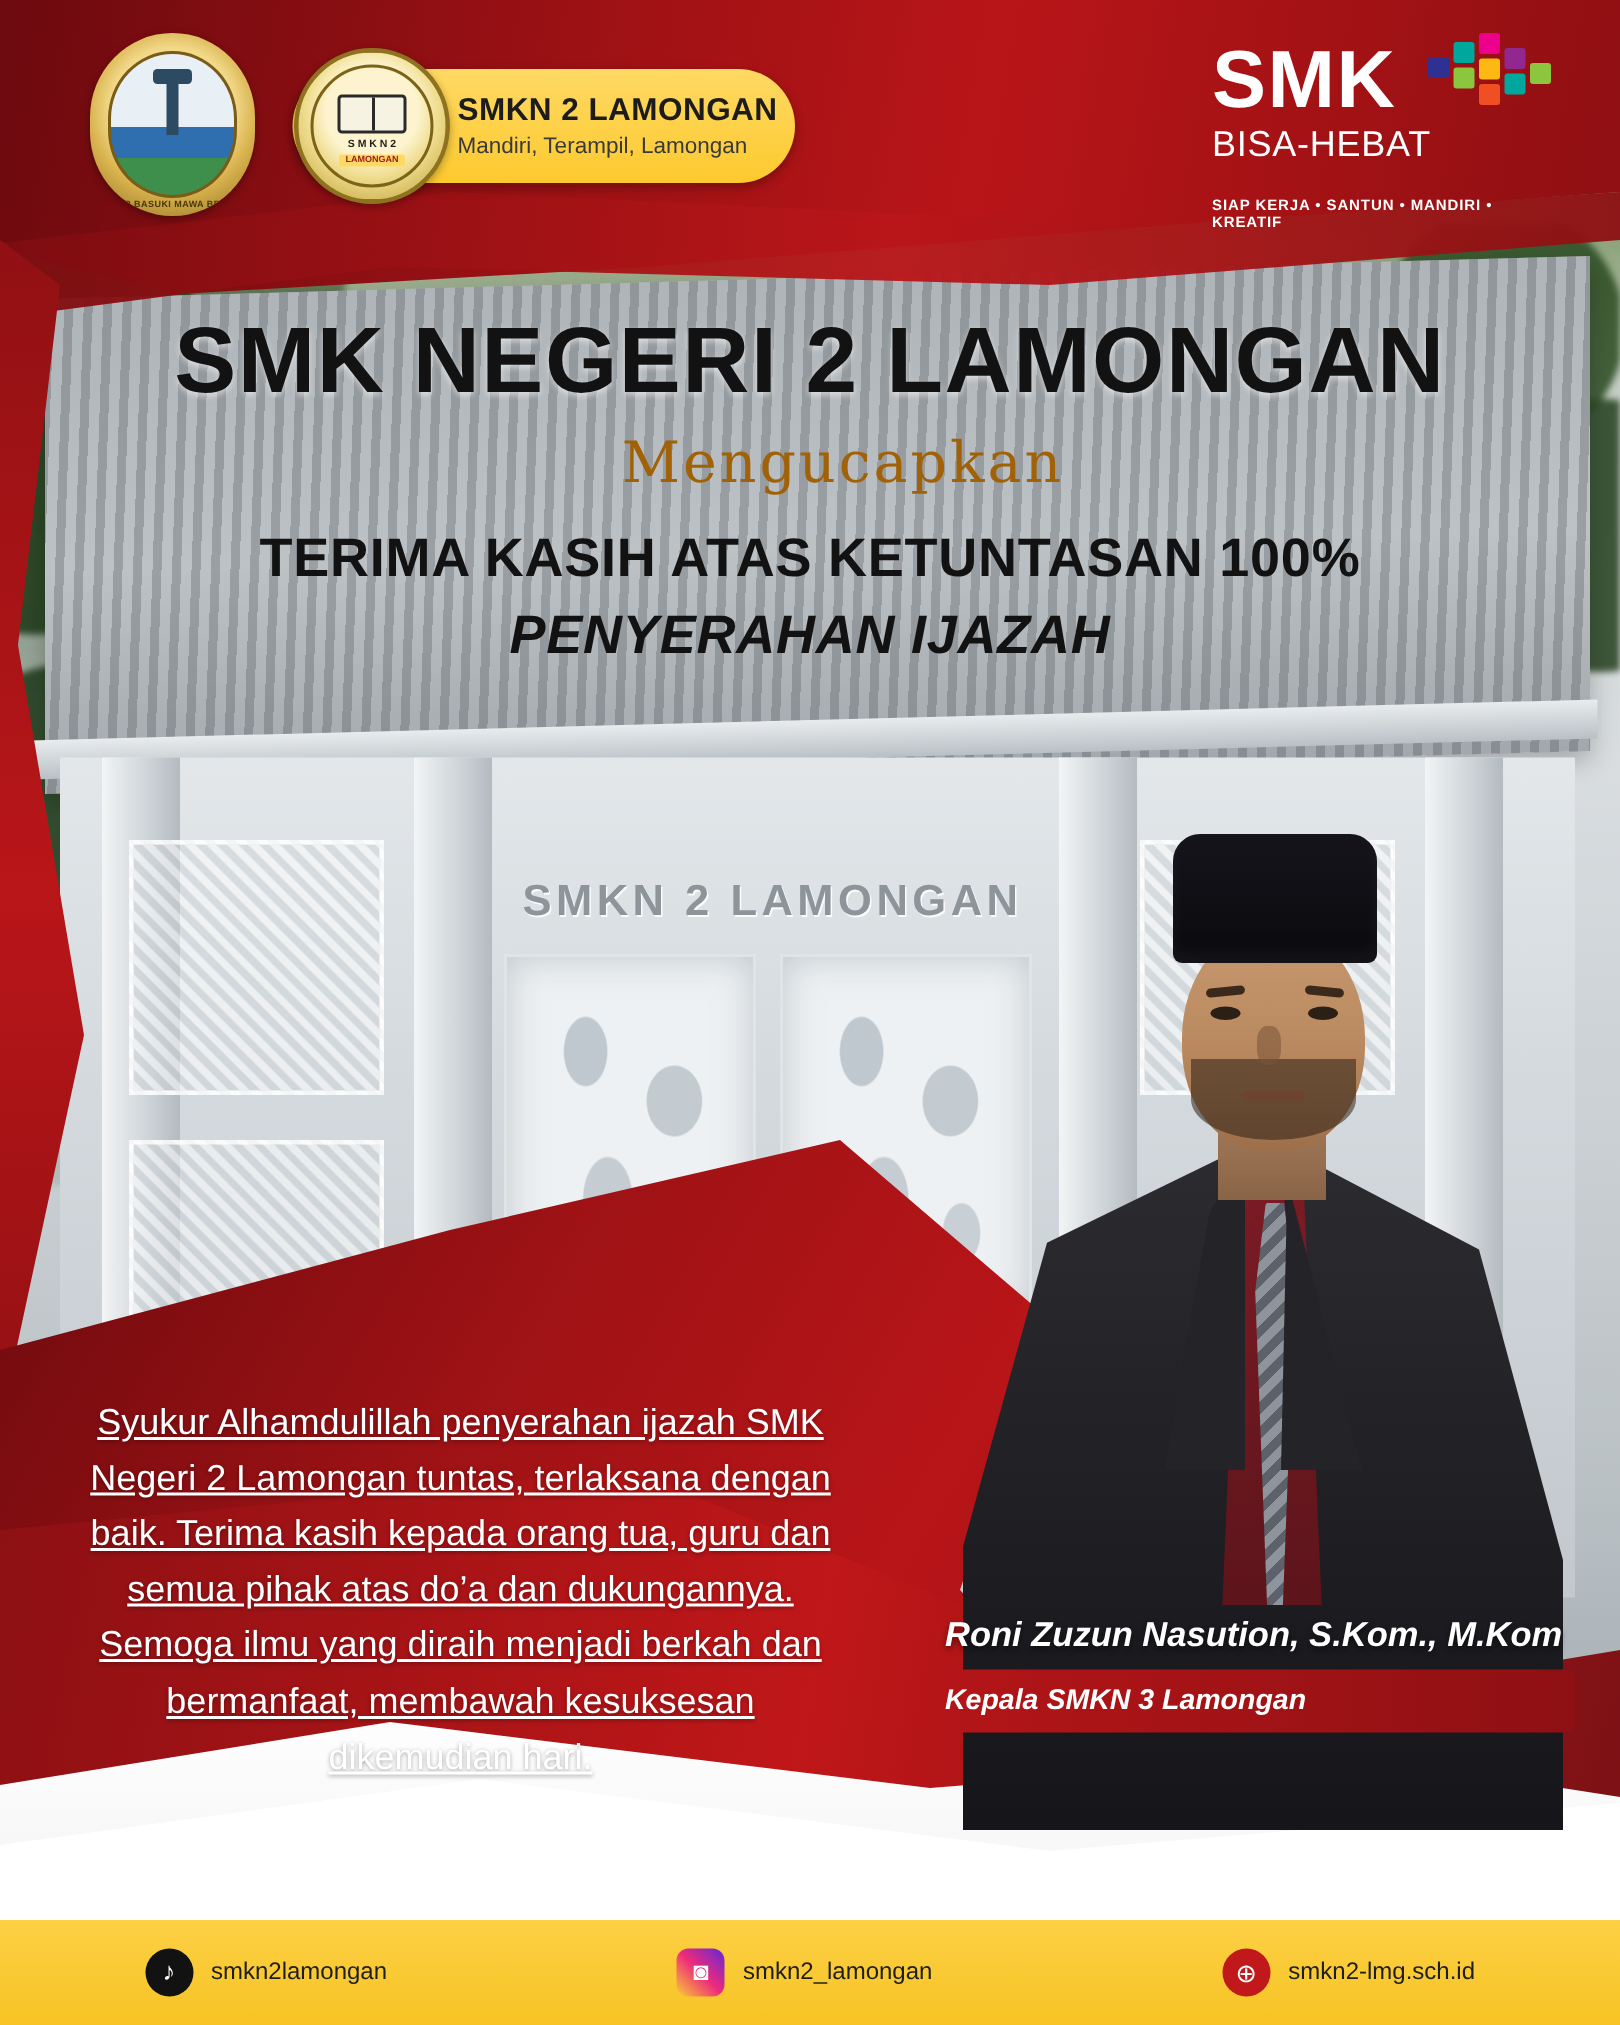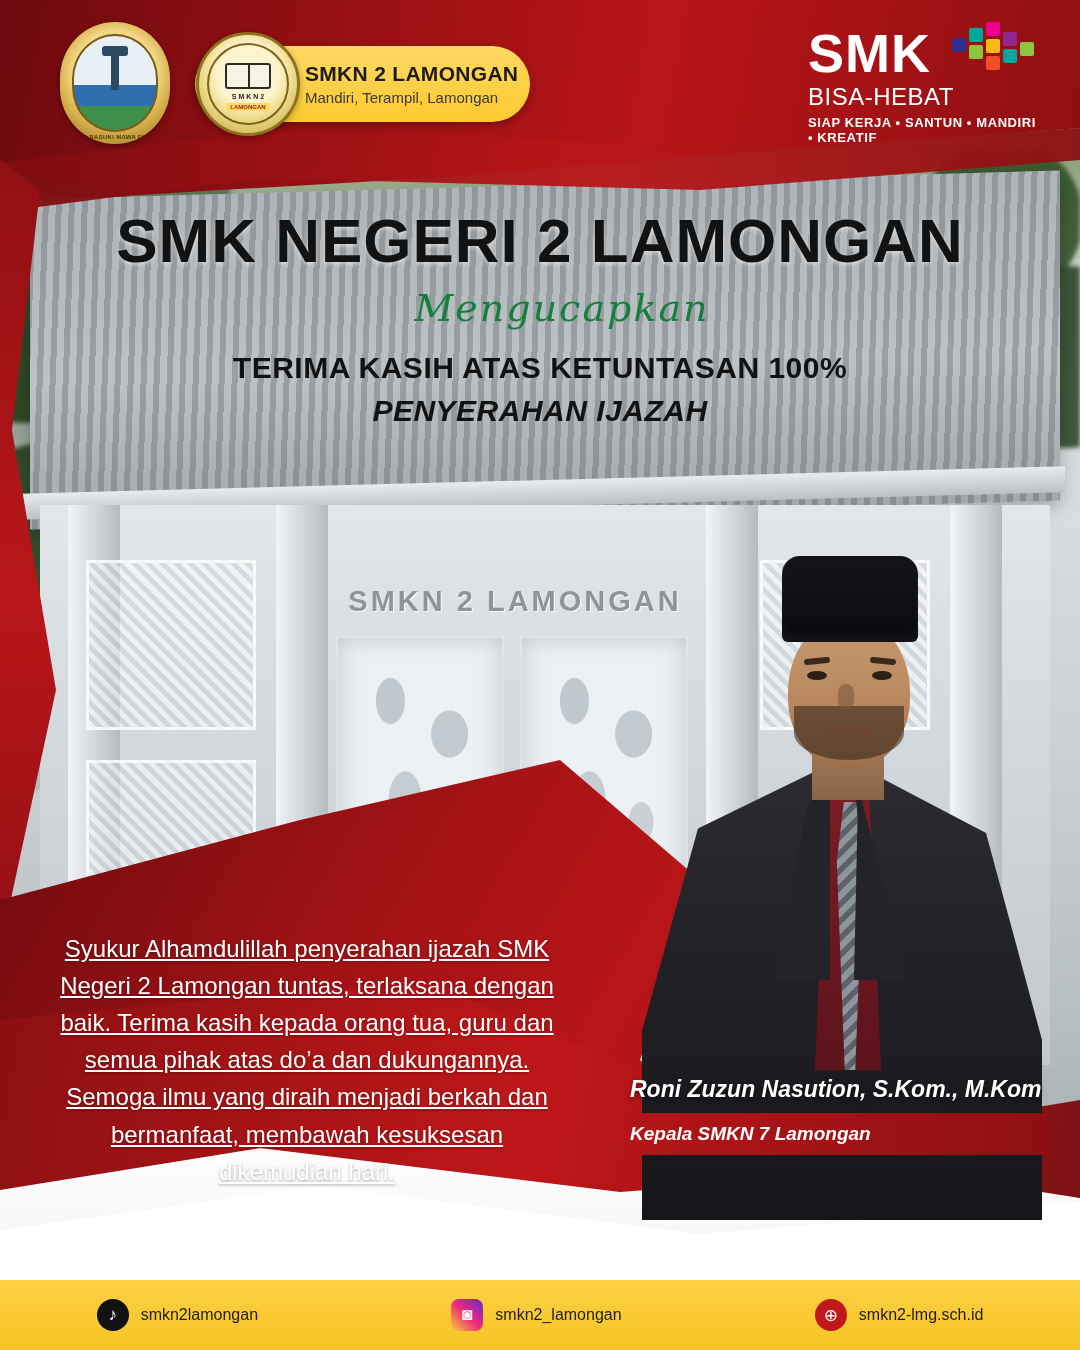--- a/index.html
+++ b/index.html
@@ -176,36 +176,36 @@
     font-size:7px; font-weight:800; color:#1e1e1e; margin-top:4px; text-align:center; line-height:1.1;
   }
   .school-logo .lbl2{
     font-size:6px; font-weight:800; color:#9b1b1b; background:#ffd964; padding:1px 4px; border-radius:2px; margin-top:2px;
   }
 
   
   .smk-logo { position:absolute; right:42px; top:28px; width:230px; height:120px; color:#fff; }
   .smk-logo .l1 { font-size:54px; font-weight:700; letter-spacing:1px; line-height:.95; }
   .smk-logo .l2 { font-size:24px; font-weight:400; letter-spacing:.5px; line-height:1; margin-top:6px;}
-  .smk-logo .l3 { font-size:13px; font-weight:700; letter-spacing:.6px; margin-top:6px; }
+  .smk-logo .l3 { font-size:10px; font-weight:700; letter-spacing:.6px; margin-top:23px; }
   .pix { position:absolute; right:0; top:-6px; width:86px; height:58px; }
   .pix i { position:absolute; display:block; border-radius:2px; }
 
   
   .headline { position:absolute; left:0; top:205px; width:1080px; text-align:center; }
   .h-main {
     font-size:62px; font-weight:800; color:#121212; letter-spacing:1px;
     text-shadow:0 2px 4px rgba(255,255,255,.55);
   }
   .h-script {
-    font-family:"DejaVu Serif", serif; font-style:italic; font-size:38px; color:#15803d;
+    font-family:"DejaVu Serif", serif; font-size:38px; color:#a16207;
     margin-top:10px; letter-spacing:2px;padding-left:44px;
   }
   .h-sub {
-    font-size:30px; font-weight:700; color:#121212; letter-spacing:.5px; margin-top:18px; line-height:1.35;
+    font-size:36px; font-weight:700; color:#121212; letter-spacing:.5px; margin-top:18px; line-height:1.35;
   }
 
   
   .person { position:absolute; right:28px; bottom:130px; width:420px; height:740px; }
   .p-suit {
     position:absolute; left:10px; bottom:0; width:400px; height:450px;
     background:linear-gradient(180deg,#2b2b30 0%, #1d1d22 60%, #16161a 100%);
     clip-path:polygon(44% 0, 56% 0, 86% 14%, 100% 60%, 100% 100%, 0 100%, 0 58%, 14% 13%);
     box-shadow:-6px 0 18px rgba(0,0,0,.25);
   }
@@ -375,21 +375,21 @@
     <div class="p-brow-r"></div>
     <div class="p-eye-l"></div>
     <div class="p-eye-r"></div>
     <div class="p-nose"></div>
     <div class="p-mouth"></div>
     <div class="p-songkok"></div>
   </div>
 
   <div class="nameplate">
     <div class="np-name">Roni Zuzun Nasution, S.Kom., M.Kom</div>
-    <div class="np-role">Kepala SMKN 7 Lamongan</div>
+    <div class="np-role">Kepala SMKN 3 Lamongan</div>
   </div>
 
   <div class="para">Syukur Alhamdulillah penyerahan ijazah SMK Negeri 2 Lamongan tuntas, terlaksana dengan baik. Terima kasih kepada orang tua, guru dan semua pihak atas do’a dan dukungannya. Semoga ilmu yang diraih menjadi berkah dan bermanfaat, membawah kesuksesan dikemudian hari.</div>
 
   <div class="footer">
     <div class="f-item">
       <div class="f-icon ic-tiktok">♪</div>
       <span>smkn2lamongan</span>
     </div>
     <div class="f-item">

